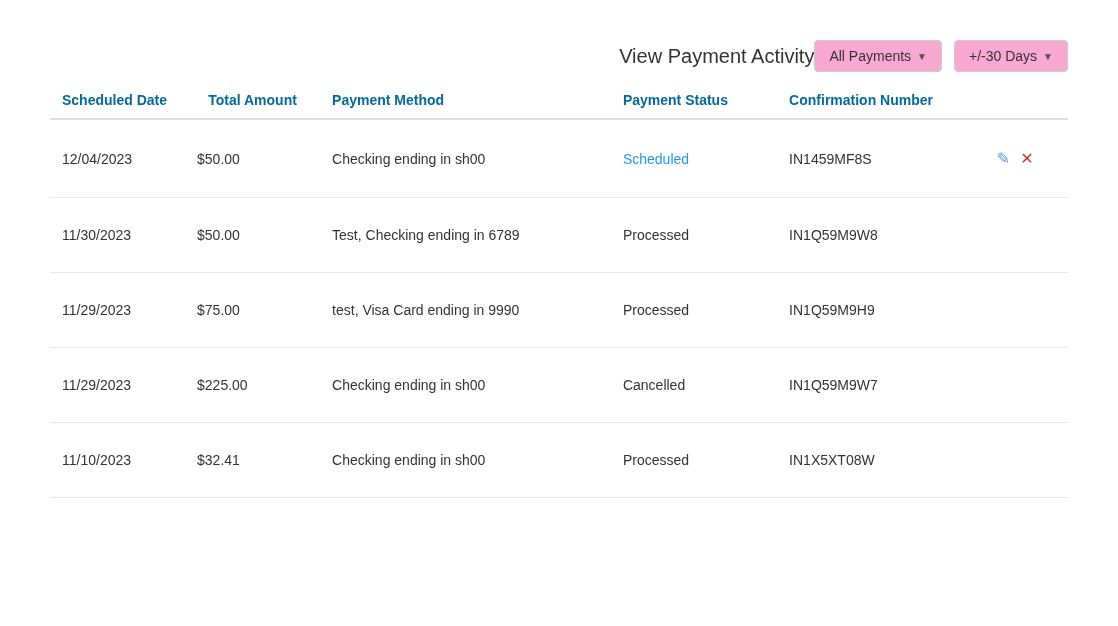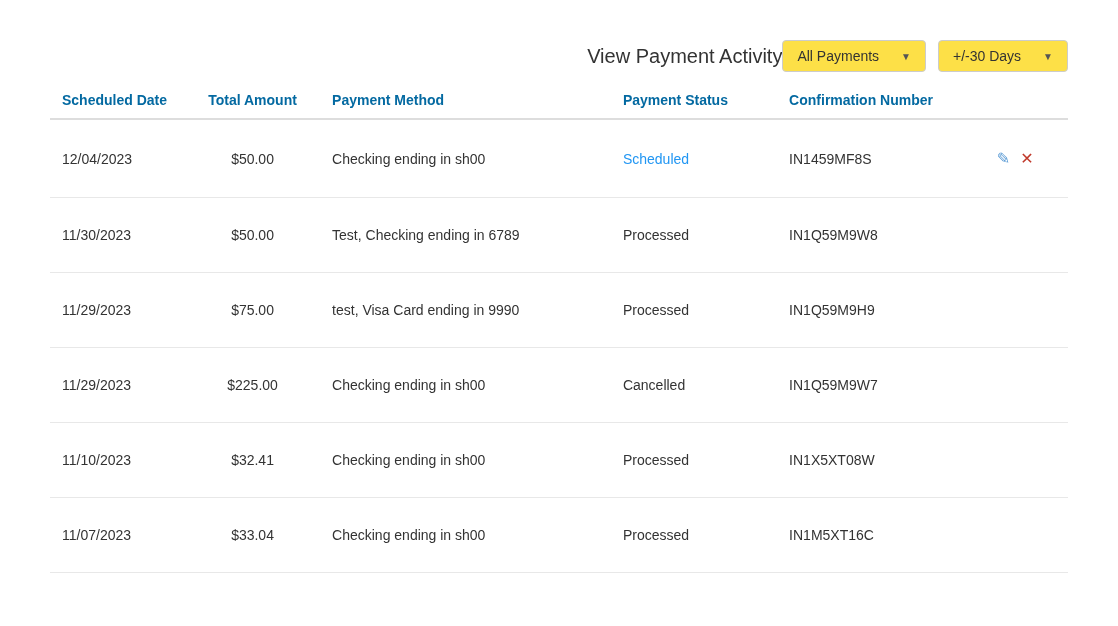--- a/index.html
+++ b/index.html
@@ -34,29 +34,29 @@
       color: #333;
     }
 
     .header-buttons {
       display: flex;
       gap: 12px;
     }
 
     .dropdown-btn {
       border: 1px solid #ccc;
-      background: #fde047;
+      background: #f9a8d4;
       padding: 7px 14px;
       border-radius: 4px;
       cursor: pointer;
       font-size: 14px;
       color: #333;
       display: flex;
       align-items: center;
-      gap: 22px;
+      gap: 6px;
     }
 
     .chevron {
       font-size: 10px;
       color: #555;
     }
 
     .showing-text {
       font-size: 14px;
       color: #444;
@@ -118,21 +118,21 @@
       font-size: 16px;
     }
 
     .delete-icon {
       color: #c0392b;
       cursor: pointer;
       font-size: 16px;
     }
 
     td.amount {
-      text-align: center;
+      text-align: left;
     }
 
     th.amount {
       text-align: center;
     }
   </style>
 </head>
 <body>
 
 <div class="page-container">
@@ -221,27 +221,15 @@
       <td class="col-amount amount">$32.41</td>
       <td class="col-method">Checking ending in sh00</td>
       <td class="col-status">
         <span class="status-processed">Processed</span>
       </td>
       <td class="col-confirm">IN1X5XT08W</td>
       <td class="col-actions">
         
       </td>
     </tr>
-        <tr>
-      <td class="col-date">11/07/2023</td>
-      <td class="col-amount amount">$33.04</td>
-      <td class="col-method">Checking ending in sh00</td>
-      <td class="col-status">
-        <span class="status-processed">Processed</span>
-      </td>
-      <td class="col-confirm">IN1M5XT16C</td>
-      <td class="col-actions">
-        
-      </td>
-    </tr>
       </tbody>
   </table>
 </div>
 
 </body></html>

